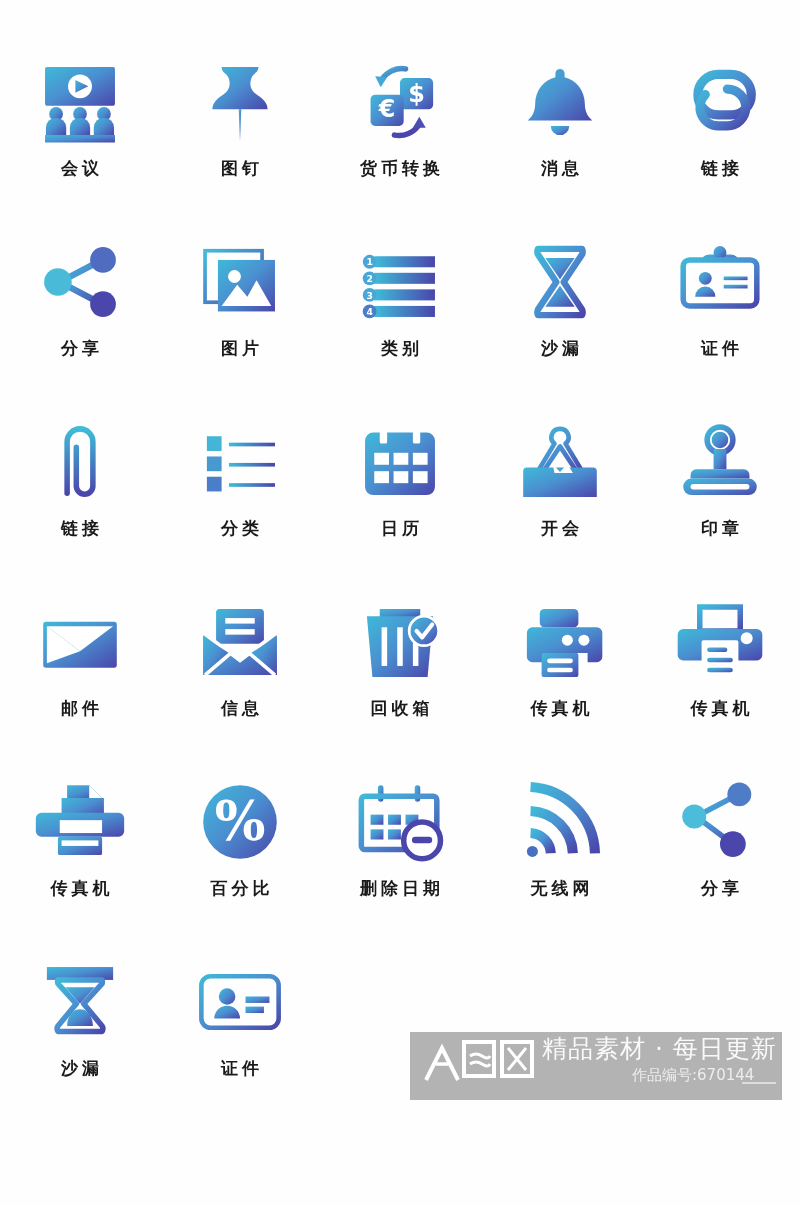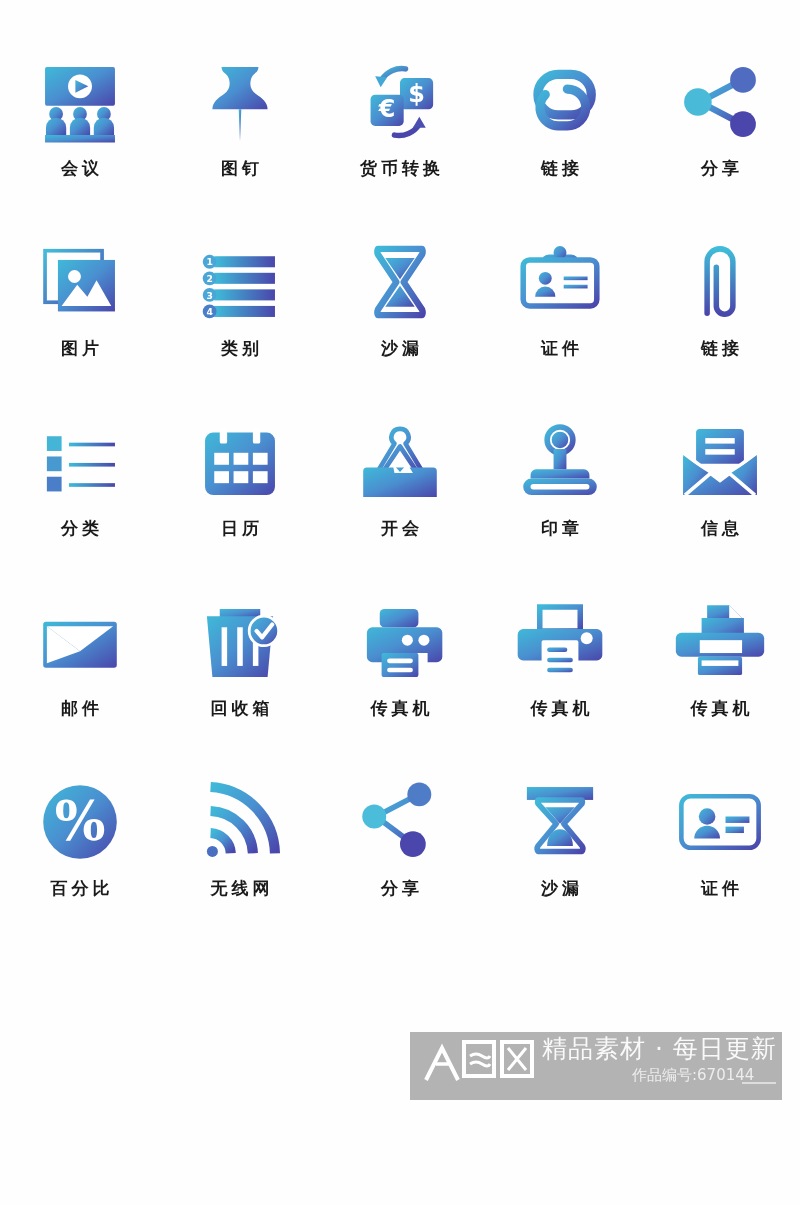--- a/index.html
+++ b/index.html
@@ -183,20 +183,30 @@
           <path d="M71 66 l7 12 l-14 0 z" fill="#4a4fb0"></path>
           <rect x="50" y="24" width="36" height="34" rx="5" fill="url(#g1)"></rect>
           <rect x="18" y="42" width="36" height="34" rx="5" fill="url(#g1)"></rect>
           <text x="36" y="66" font-size="26" font-weight="700" fill="#fff" text-anchor="middle" font-family="'DejaVu Sans',sans-serif">€</text>
           <text x="68" y="50" font-size="26" font-weight="700" fill="#fff" text-anchor="middle" font-family="'DejaVu Sans',sans-serif">$</text>
         </svg>
       </div>
       <div class="lbl">货币转换</div>
     </div>
 
+    <div class="cell">
+      <div class="ico">
+        <svg viewBox="0 0 100 100" width="92" height="92">
+          <path d="M50 14 c-3 0 -5 2 -5 5 v4 c-13 3 -22 15 -22 29 c0 8 -3 14 -8 18 h70
+                   c-5 -4 -8 -10 -8 -18 c0 -14 -9 -26 -22 -29 v-4 c0 -3 -2 -5 -5 -5 z" fill="url(#g1)"></path>
+          <path d="M40 76 a10 10 0 0 0 20 0 z" fill="url(#g1)"></path>
+        </svg>
+      </div>
+      <div class="lbl">消息</div>
+    </div>
 
     <div class="cell">
       <div class="ico">
         <svg viewBox="0 0 100 100" width="92" height="92">
           <path d="M62 20 a22 22 0 0 1 0 44 h-14 a22 22 0 0 1 0 -44 z" fill="none" stroke="url(#g1)" stroke-width="10" stroke-linecap="round"></path>
           <path d="M58 36 a20 20 0 0 1 0 40 h-10 a20 20 0 0 1 -14 -34" fill="none" stroke="url(#g1)" stroke-width="10" stroke-linecap="round"></path>
         </svg>
       </div>
       <div class="lbl">链接</div>
     </div>
@@ -341,47 +351,47 @@
           <rect x="10" y="68" width="80" height="18" rx="9" fill="url(#g1)"></rect>
           <rect x="18" y="74" width="64" height="6" rx="3" fill="#fff"></rect>
         </svg>
       </div>
       <div class="lbl">印章</div>
     </div>
 
     <div class="cell">
       <div class="ico">
         <svg viewBox="0 0 100 100" width="92" height="92">
+          <rect x="10" y="28" width="80" height="50" rx="3" fill="url(#g1)"></rect>
+          <path d="M14 33 L86 33 L50 60 Z" fill="#fff"></path>
+          <path d="M14 33 L50 60 L14 73 Z" fill="#fff"></path>
+        </svg>
+      </div>
+      <div class="lbl">邮件</div>
+    </div>
+
+    <div class="cell">
+      <div class="ico">
+        <svg viewBox="0 0 100 100" width="92" height="92">
           <path d="M28 14 h44 a4 4 0 0 1 4 4 v34 h-52 v-34 a4 4 0 0 1 4 -4 z" fill="url(#g1)"></path>
           <rect x="34" y="24" width="32" height="6" fill="#fff"></rect>
           <rect x="34" y="36" width="32" height="6" fill="#fff"></rect>
           <path d="M10 40 L50 70 L90 40 V86 H10 Z" fill="url(#g1)"></path>
           <path d="M10 40 L50 70 L90 40" fill="none" stroke="#fff" stroke-width="4"></path>
           <path d="M10 86 L38 62 L10 44 Z" fill="url(#g1)"></path>
           <path d="M90 86 L62 62 L90 44 Z" fill="url(#g1)"></path>
           <path d="M12 86 L40 62 M88 86 L60 62" stroke="#fff" stroke-width="4" fill="none"></path>
         </svg>
       </div>
       <div class="lbl">信息</div>
     </div>
 
     <div class="cell">
       <div class="ico">
         <svg viewBox="0 0 100 100" width="92" height="92">
-          <rect x="10" y="28" width="80" height="50" rx="3" fill="url(#g1)"></rect>
-          <path d="M14 33 L86 33 L50 60 Z" fill="#fff"></path>
-          <path d="M14 33 L50 60 L14 73 Z" fill="#fff"></path>
-        </svg>
-      </div>
-      <div class="lbl">邮件</div>
-    </div>
-
-    <div class="cell">
-      <div class="ico">
-        <svg viewBox="0 0 100 100" width="92" height="92">
           <path d="M28 14 h44 v10 h-44 z" fill="url(#g1)"></path>
           <path d="M14 22 h72 l-6 66 h-60 z" fill="url(#g1)"></path>
           <rect x="30" y="34" width="6" height="42" fill="#fff"></rect>
           <rect x="47" y="34" width="6" height="42" fill="#fff"></rect>
           <rect x="64" y="34" width="6" height="42" fill="#fff"></rect>
           <circle cx="76" cy="38" r="16" fill="url(#g1)"></circle>
           <circle cx="76" cy="38" r="16" fill="none" stroke="#fff" stroke-width="3"></circle>
           <path d="M68 38 L74 45 L85 31" fill="none" stroke="#fff" stroke-width="4.5" stroke-linecap="round" stroke-linejoin="round"></path>
         </svg>
       </div>
@@ -436,20 +446,38 @@
     <div class="cell">
       <div class="ico">
         <svg viewBox="0 0 100 100" width="92" height="92">
           <circle cx="50" cy="50" r="40" fill="url(#g1)"></circle>
           <text x="50" y="70" font-size="58" font-weight="700" fill="#fff" text-anchor="middle" font-family="'DejaVu Serif',serif">%</text>
         </svg>
       </div>
       <div class="lbl">百分比</div>
     </div>
 
+    <div class="cell">
+      <div class="ico">
+        <svg viewBox="0 0 100 100" width="92" height="92">
+          <rect x="26" y="10" width="6" height="18" rx="3" fill="url(#g1)"></rect>
+          <rect x="66" y="10" width="6" height="18" rx="3" fill="url(#g1)"></rect>
+          <path d="M12 22 h74 a4 4 0 0 1 4 4 v50 a4 4 0 0 1 -4 4 h-74 a4 4 0 0 1 -4 -4 v-50 a4 4 0 0 1 4 -4 z" fill="none" stroke="url(#g1)" stroke-width="6"></path>
+          <rect x="18" y="42" width="14" height="11" fill="url(#g1)"></rect>
+          <rect x="37" y="42" width="14" height="11" fill="url(#g1)"></rect>
+          <rect x="56" y="42" width="14" height="11" fill="url(#g1)"></rect>
+          <rect x="18" y="58" width="14" height="11" fill="url(#g1)"></rect>
+          <rect x="37" y="58" width="14" height="11" fill="url(#g1)"></rect>
+          <circle cx="74" cy="70" r="22" fill="#fff"></circle>
+          <circle cx="74" cy="70" r="20" fill="none" stroke="#4a46ab" stroke-width="6"></circle>
+          <rect x="63" y="66" width="22" height="7" rx="3.5" fill="#4a46ab"></rect>
+        </svg>
+      </div>
+      <div class="lbl">删除日期</div>
+    </div>
 
 
     <div class="cell">
       <div class="ico">
         <svg viewBox="0 0 100 100" width="92" height="92">
           <path d="M18 12 A74 74 0 0 1 88 84" fill="none" stroke="url(#g1)" stroke-width="11"></path>
           <path d="M18 38 A48 48 0 0 1 64 84" fill="none" stroke="url(#g1)" stroke-width="11"></path>
           <path d="M18 62 A23 23 0 0 1 40 84" fill="none" stroke="url(#g1)" stroke-width="11"></path>
           <circle cx="20" cy="82" r="6" fill="#4a6ec0"></circle>
         </svg>

